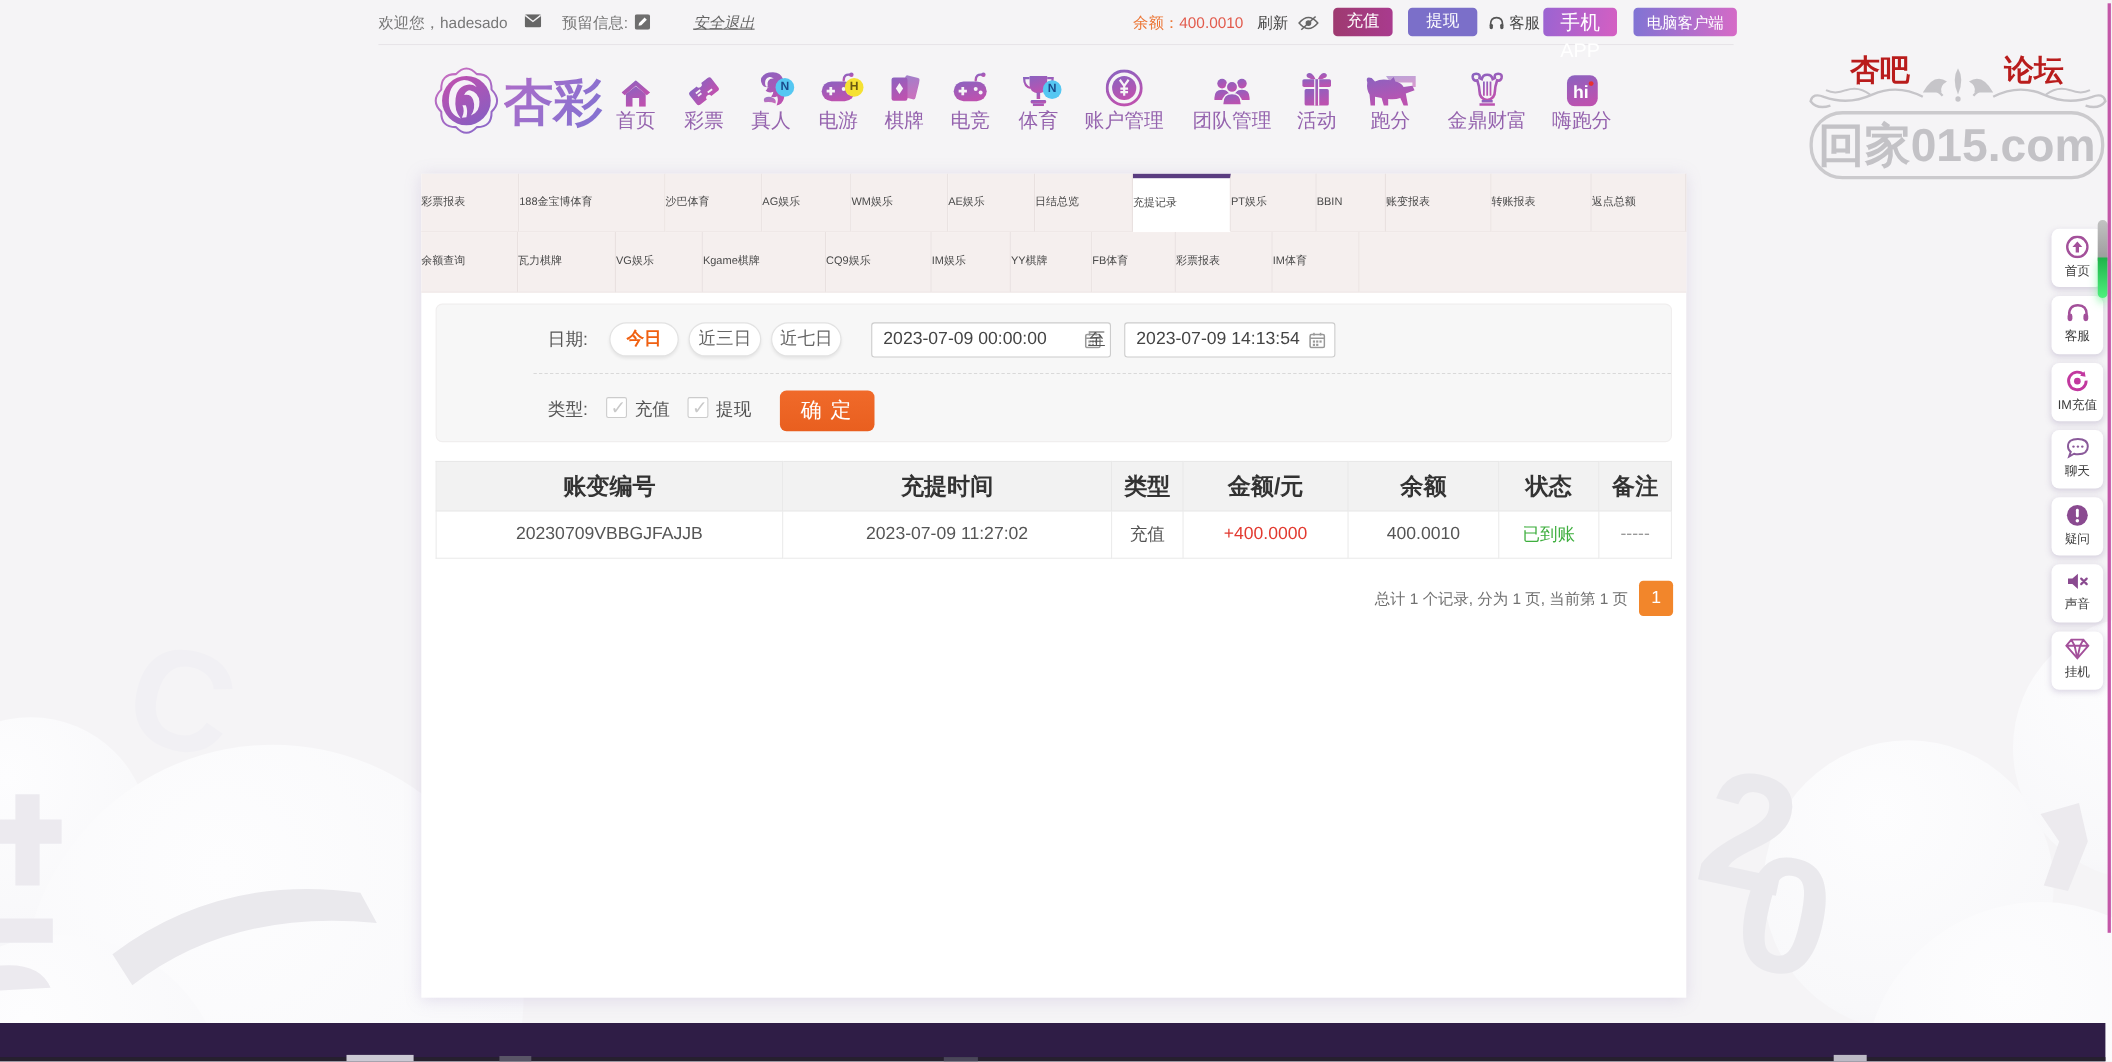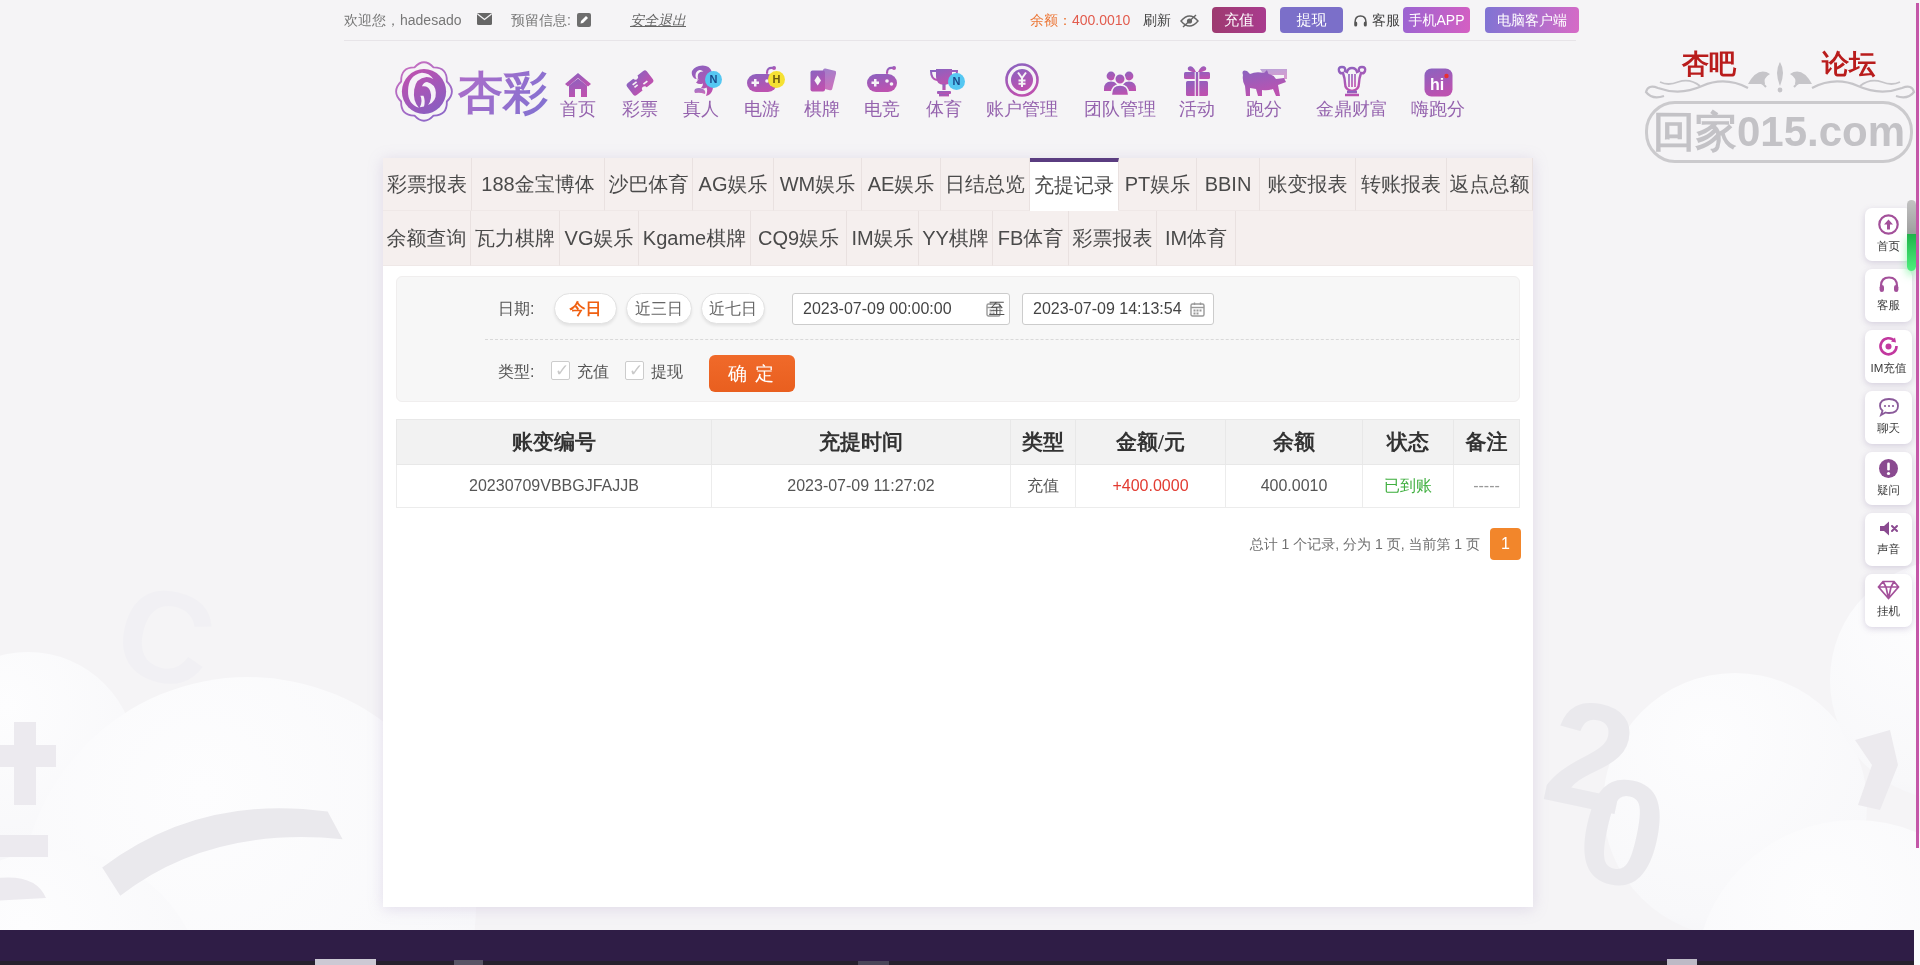--- a/index.html
+++ b/index.html
@@ -27,21 +27,21 @@
 
 
 #wm { position:absolute; left:1640px; top:44px; width:280px; color:#c5c4c8; }
 #wm .t { font-size:27px; font-weight:bold; color:#b91c1c; }
 #wm .box { border:3px solid #cbcacd; border-radius:30px; width:268px; height:62px; margin-top:16px; text-align:center; line-height:56px; font-size:42px; font-weight:bold; color:#c3c2c6; letter-spacing:0px; }
 
 
 #panel { position:absolute; left:383px; top:158px; width:1150px; height:749px; background:#fff; box-shadow:0 2px 14px rgba(160,140,190,.25); }
 #tabs { position:absolute; left:0; top:0; width:1150px; }
 .trow { display:flex; }
-.tab { background:#f5efee; border-right:1px solid #e9e1e0; border-bottom:1px solid #efe8e7; color:#4a4a4a; font-size:20px; text-align:center; line-height:52px; height:53px; }
+.tab { background:#f5efee; border-right:1px solid #e9e1e0; border-bottom:1px solid #efe8e7; color:#4a4a4a; font-size:10px; text-align:left; line-height:52px; height:53px; }
 .trow2 .tab { height:55px; line-height:54px; }
 .tab.active { background:#fff; border-top:4px solid #5a3c80; line-height:46px; border-bottom:1px solid #fff; }
 .tab.filler { border-right:none; }
 
 
 #filter { position:absolute; left:13px; top:118px; width:1124px; height:126px; background:#f7f7f7; border:1px solid #f0eeee; border-radius:6px; }
 #filter .left { position:absolute; left:0; top:0; width:87px; height:124px; border-right:1px dashed #d9d9d9; text-align:center; color:#a9a9a9; }
 .pill { position:absolute; height:31px; line-height:29px; border-radius:16px; background:#fff; border:1px solid #e2e2e2; box-shadow:0 2px 3px rgba(0,0,0,.08); text-align:center; font-size:16px; color:#666; top:16px; }
 .dinput { position:absolute; top:16px; height:32px; background:#fff; border:1px solid #ccc; border-radius:3px; font-size:16px; color:#444; line-height:30px; padding-left:10px; }
 .lbl { position:absolute; font-size:16px; color:#555; }
@@ -129,21 +129,21 @@
   <div class="tbtn" style="left:868px;width:54px;background:linear-gradient(90deg,#9e3a70,#a93b8e);">充值</div>
   <div class="tbtn" style="left:936px;width:63px;background:#7b6fc9;">提现</div>
   <div style="left:1009px;top:14px;line-height:1;">
     <svg width="15" height="14" viewBox="0 0 15 14">
           <path d="M2 8.5 Q2 2 7.5 2 Q13 2 13 8.5" fill="none" stroke="#555" stroke-width="1.5"></path>
           <rect x="1.2" y="7.5" width="3" height="5" rx="1.5" fill="#555"></rect>
           <rect x="10.8" y="7.5" width="3" height="5" rx="1.5" fill="#555"></rect>
         </svg>
   </div>
   <div style="left:1028px;color:#444;">客服</div>
-  <div class="tbtn" style="left:1059px;width:67px;font-size:14px;background:linear-gradient(100deg,#9a64d2,#d55fc2);">手机APP</div>
+  <div class="tbtn" style="left:1059px;width:67px;font-size:18px;background:linear-gradient(100deg,#9a64d2,#d55fc2);">手机APP</div>
   <div class="tbtn" style="left:1141px;width:94px;font-size:14px;background:linear-gradient(100deg,#7f74d4,#d76ac6);">电脑客户端</div>
 </div>
   </div>
 
 <div id="hdr">
     <div class="wrap">
   <svg style="position:absolute;left:45px;top:14px;" width="70" height="73" viewBox="0 0 68 70" preserveAspectRatio="none">
     <defs>
       <linearGradient id="lg1" x1="0" y1="0" x2=".6" y2="1">
         <stop offset="0" stop-color="#cd6fc0"></stop>
@@ -407,21 +407,21 @@
     <div class="lbl" style="left:254px;top:85px;">提现</div>
     <div id="okbtn">确定</div>
   </div>
 
   <table id="tbl" cellspacing="0">
     <tbody>
         <tr>
       <th style="width:315px;">账变编号</th>
       <th style="width:299px;">充提时间</th>
       <th style="width:65px;">类型</th>
-      <th style="width:150px;font-family:Liberation Serif, serif;">金额/元</th>
+      <th style="width:150px;">金额/元</th>
       <th style="width:137px;">余额</th>
       <th style="width:91px;">状态</th>
       <th>备注</th>
     </tr>
     <tr>
       <td>20230709VBBGJFAJJB</td>
       <td>2023-07-09 11:27:02</td>
       <td>充值</td>
       <td style="color:#e23a30;">+400.0000</td>
       <td>400.0010</td>

